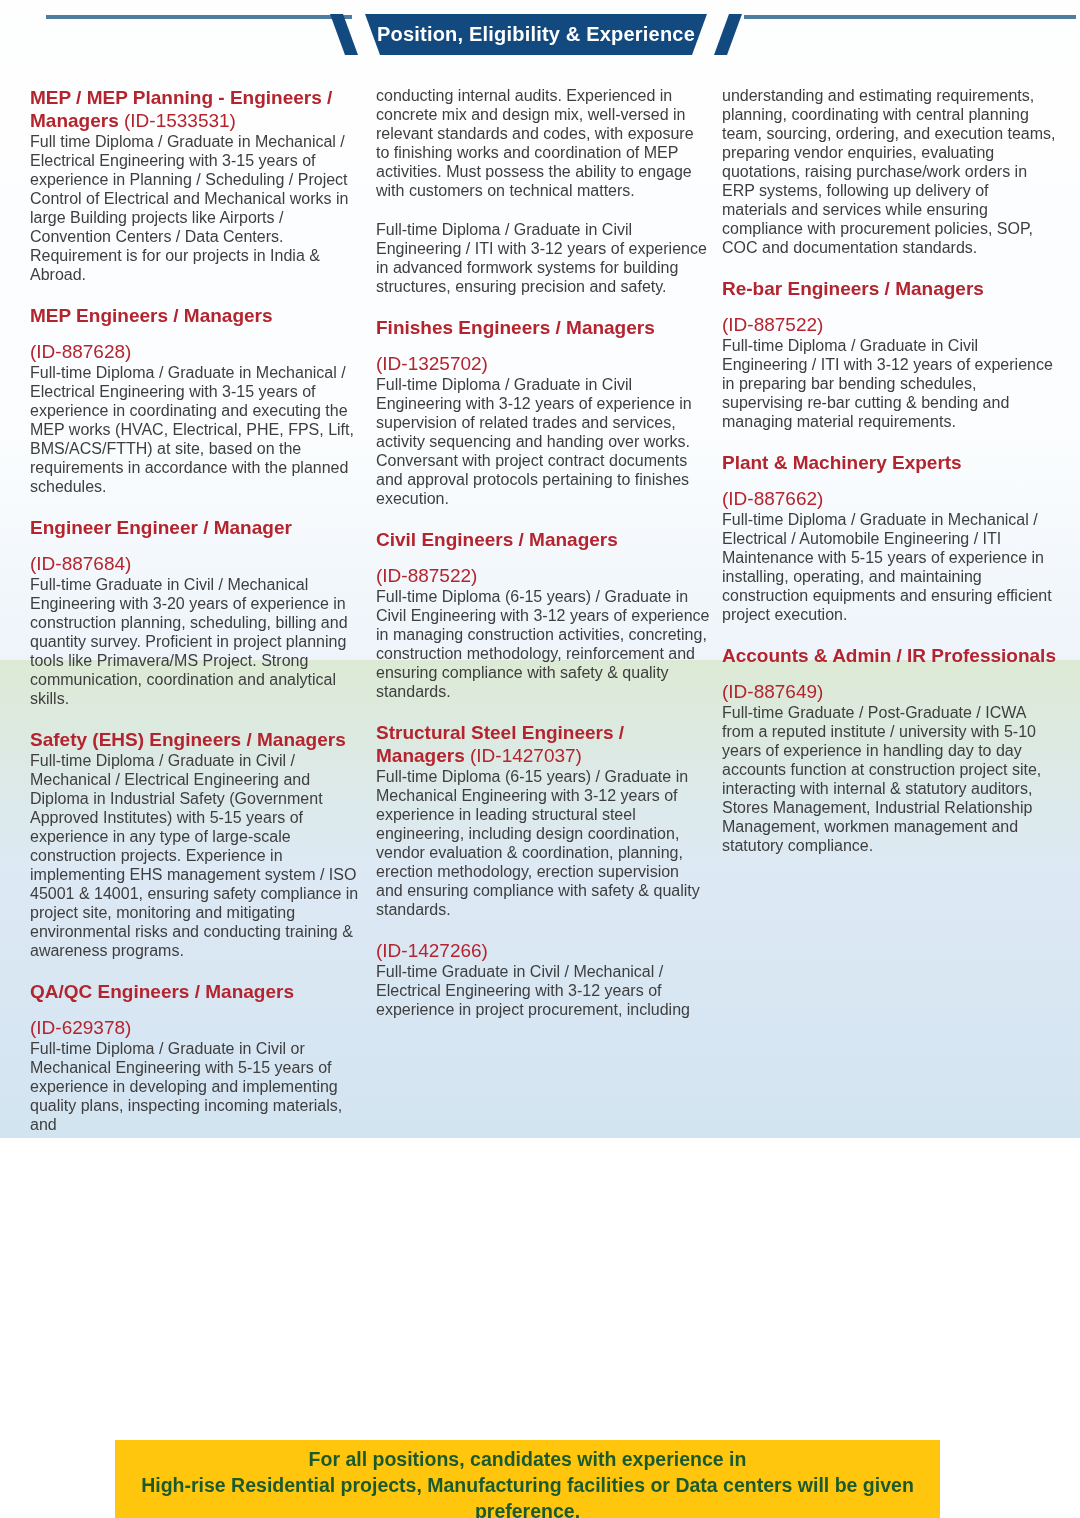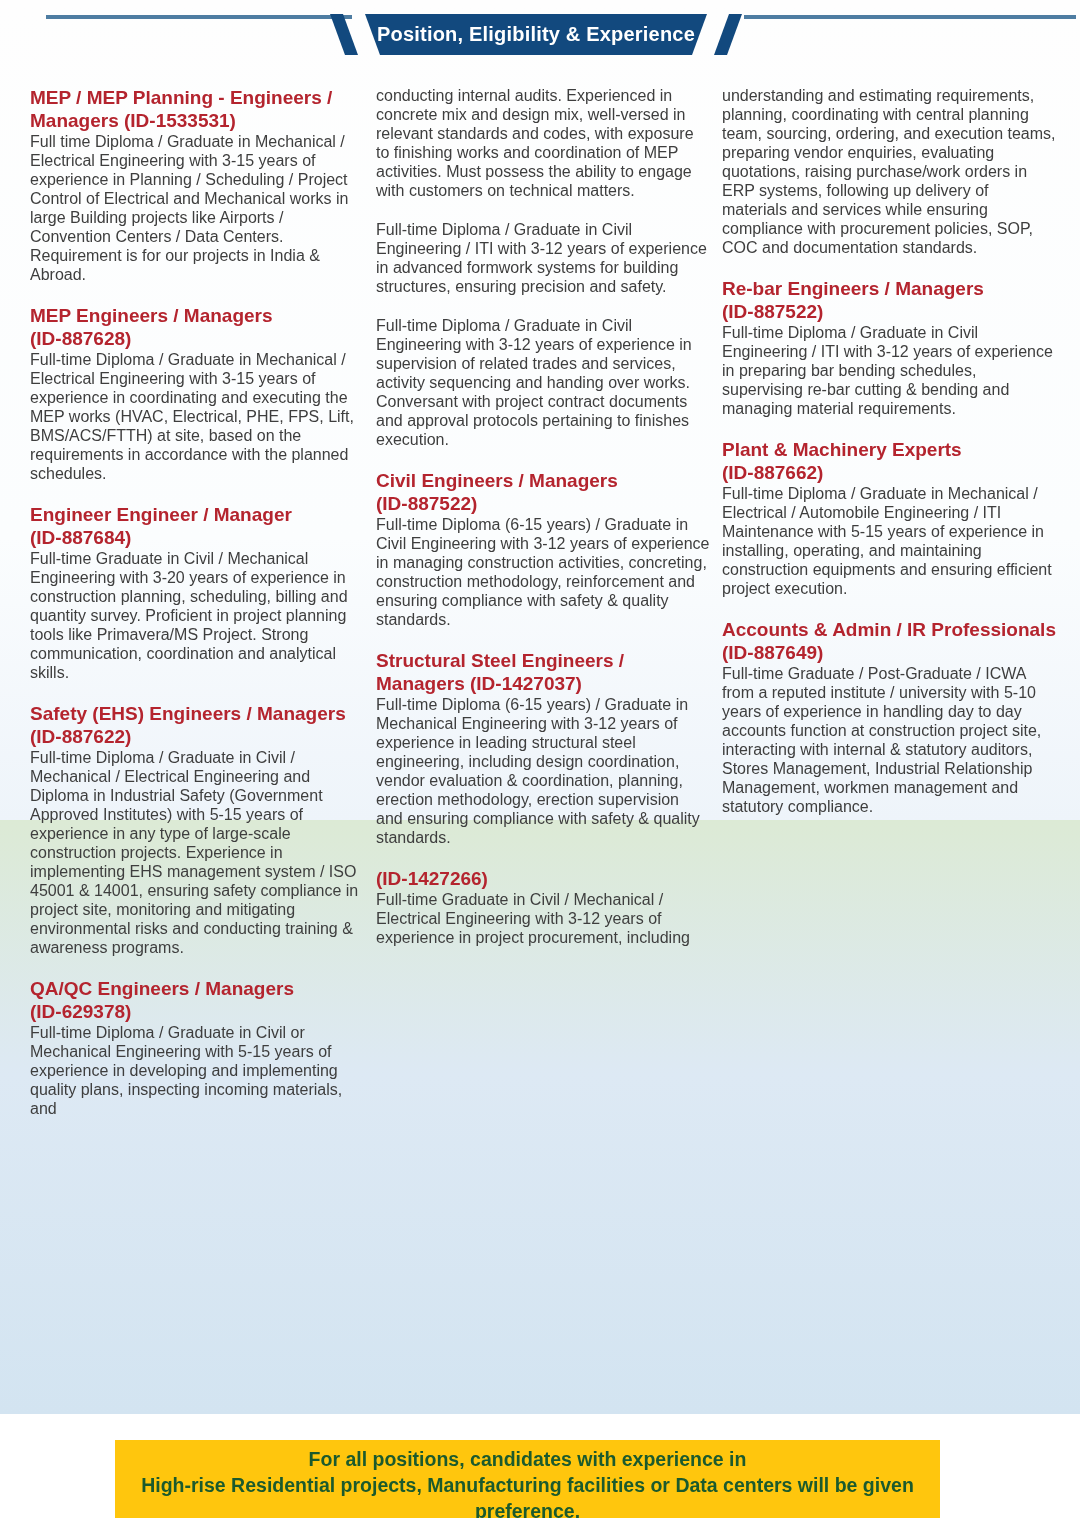--- a/index.html
+++ b/index.html
@@ -2,21 +2,21 @@
 <html><head>
 <meta charset="utf-8">
 <style>
   html,body{margin:0;padding:0;}
   body{
     width:1080px;height:1518px;overflow:hidden;
     font-family:"Liberation Sans",sans-serif;
     background:#fff;
   }
   .page{
-    position:relative;width:1080px;height:1414px;
+    position:relative;width:1080px;height:1138px;
     background:linear-gradient(180deg,#fefefe 0%,#fbfdfe 38%,#eef4fa 58%,#dcead5 0,#dde9f4 76%,#d3e4f1 100%);
   }
   
   .header{position:relative;height:72px;}
   .rule{position:absolute;top:15px;height:4px;background:#4e7da2;}
   .rule.left-seg{left:46px;width:306px;}
   .rule.right-seg{left:744px;right:4px;}
   .banner{
     position:absolute;top:14px;left:365px;width:342px;height:41px;
     background:#12497e;
@@ -30,21 +30,21 @@
   
   .columns{
     display:grid;grid-template-columns:334px 334px 334px;column-gap:12px;
     padding:14px 0 0 30px;
   }
   .col{min-width:0;}
   .job + .job{margin-top:20px;}
   .job-title{
     margin:0;padding:0;font-size:19px;line-height:23px;font-weight:700;color:#b4242e;
   }
-  .job-id{display:block;font-weight:700;color:#b4242e;}
+  .job-id{display:block;font-weight:400;color:#b4242e;margin-top:13px;}
   .job-id.inline{display:inline;}
   .job-body{
     margin:0;padding:0;font-size:16px;line-height:19px;color:#3e3e3e;
   }
   
   .footer-banner{
     position:absolute;left:115px;top:1440px;width:805px;
     background:#ffc60d;color:#1b5a2d;
     font-weight:700;font-size:19.5px;line-height:26px;text-align:center;
     padding:6px 10px;
@@ -73,36 +73,37 @@
         </article>
         <article class="job">
           <h3 class="job-title"><span>MEP Engineers / Managers</span><span class="job-id">(ID-887628)</span></h3>
           <p class="job-body">Full-time Diploma / Graduate in Mechanical / Electrical Engineering with 3-15 years of experience in coordinating and executing the MEP works (HVAC, Electrical, PHE, FPS, Lift, BMS/ACS/FTTH) at site, based on the requirements in accordance with the planned schedules.</p>
         </article>
         <article class="job">
           <h3 class="job-title"><span>Engineer Engineer / Manager</span><span class="job-id">(ID-887684)</span></h3>
           <p class="job-body">Full-time Graduate in Civil / Mechanical Engineering with 3-20 years of experience in construction planning, scheduling, billing and quantity survey. Proficient in project planning tools like Primavera/MS Project. Strong communication, coordination and analytical skills.</p>
         </article>
         <article class="job">
-          <h3 class="job-title"><span>Safety (EHS) Engineers / Managers</span><span class="job-id">(ID-887622)</span></h3>
+          <h3 class="job-title"><span>Safety (EHS) Engineers / Managers</span></h3>
           <p class="job-body">Full-time Diploma / Graduate in Civil / Mechanical / Electrical Engineering and Diploma in Industrial Safety (Government Approved Institutes) with 5-15 years of experience in any type of large-scale construction projects. Experience in implementing EHS management system / ISO 45001 &amp; 14001, ensuring safety compliance in project site, monitoring and mitigating environmental risks and conducting training &amp; awareness programs.</p>
         </article>
         <article class="job">
           <h3 class="job-title"><span>QA/QC Engineers / Managers</span><span class="job-id">(ID-629378)</span></h3>
           <p class="job-body">Full-time Diploma / Graduate in Civil or Mechanical Engineering with 5-15 years of experience in developing and implementing quality plans, inspecting incoming materials, and</p>
         </article>
       </section>
     <section class="col">
         <article class="job">
           <p class="job-body">conducting internal audits. Experienced in concrete mix and design mix, well-versed in relevant standards and codes, with exposure to finishing works and coordination of MEP activities. Must possess the ability to engage with customers on technical matters.</p>
         </article>
         <article class="job">
           <p class="job-body">Full-time Diploma / Graduate in Civil Engineering / ITI with 3-12 years of experience in advanced formwork systems for building structures, ensuring precision and safety.</p>
         </article>
         <article class="job">
+          <h3 class="job-title"><span>Finishes Engineers / Managers</span><span class="job-id">(ID-1325702)</span></h3>
           <p class="job-body">Full-time Diploma / Graduate in Civil Engineering with 3-12 years of experience in supervision of related trades and services, activity sequencing and handing over works. Conversant with project contract documents and approval protocols pertaining to finishes execution.</p>
         </article>
         <article class="job">
           <h3 class="job-title"><span>Civil Engineers / Managers</span><span class="job-id">(ID-887522)</span></h3>
           <p class="job-body">Full-time Diploma (6-15 years) / Graduate in Civil Engineering with 3-12 years of experience in managing construction activities, concreting, construction methodology, reinforcement and ensuring compliance with safety &amp; quality standards.</p>
         </article>
         <article class="job">
           <h3 class="job-title"><span>Structural Steel Engineers / Managers</span><span class="job-id inline"> (ID-1427037)</span></h3>
           <p class="job-body">Full-time Diploma (6-15 years) / Graduate in Mechanical Engineering with 3-12 years of experience in leading structural steel engineering, including design coordination, vendor evaluation &amp; coordination, planning, erection methodology, erection supervision and ensuring compliance with safety &amp; quality standards.</p>
         </article>

